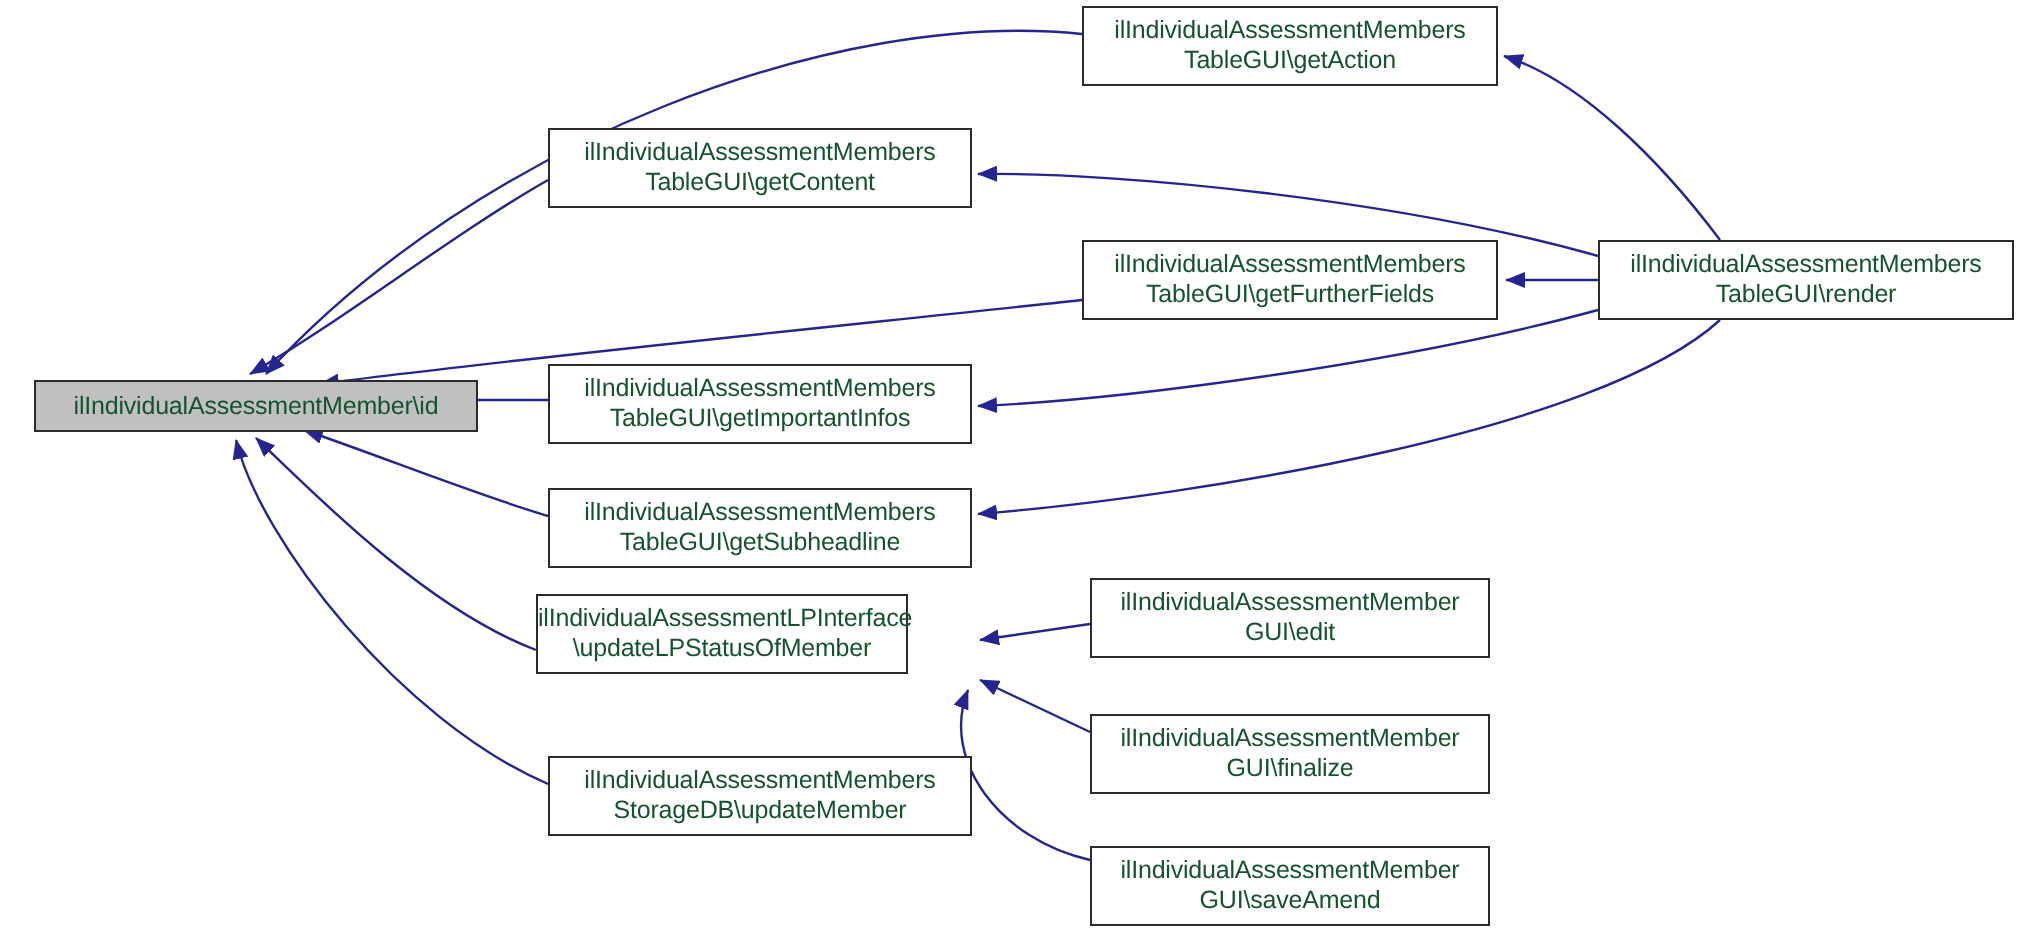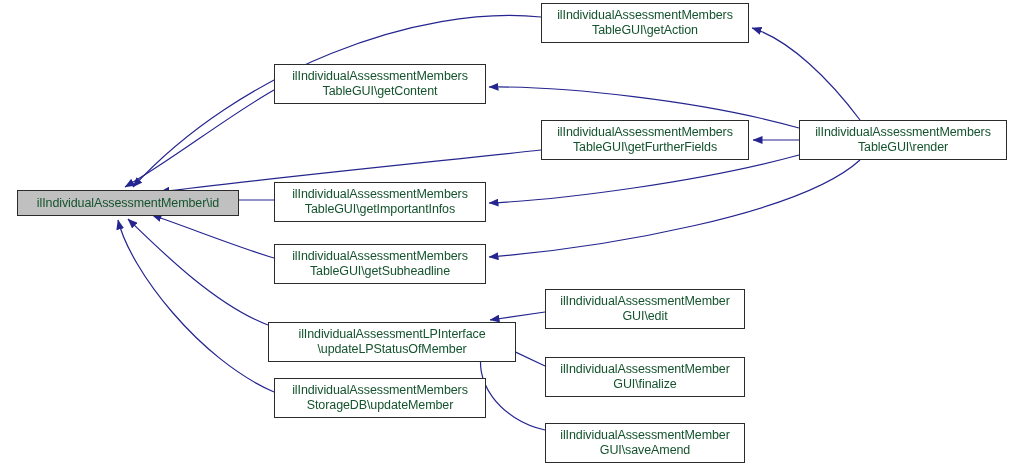--- a/index.html
+++ b/index.html
@@ -82,21 +82,21 @@
       <div class="node" style="left: 274px; top: 64px; width: 212px; height: 40px;"><span class="lbl">ilIndividualAssessmentMembers
 TableGUI\getContent</span></div>
       <div class="node" style="left: 541px; top: 120px; width: 208px; height: 40px;"><span class="lbl">ilIndividualAssessmentMembers
 TableGUI\getFurtherFields</span></div>
       <div class="node" style="left: 799px; top: 120px; width: 208px; height: 40px;"><span class="lbl">ilIndividualAssessmentMembers
 TableGUI\render</span></div>
       <div class="node" style="left: 274px; top: 182px; width: 212px; height: 40px;"><span class="lbl">ilIndividualAssessmentMembers
 TableGUI\getImportantInfos</span></div>
       <div class="node" style="left: 274px; top: 244px; width: 212px; height: 40px;"><span class="lbl">ilIndividualAssessmentMembers
 TableGUI\getSubheadline</span></div>
-      <div class="node" style="left: 268px; top: 322px; width: 248px; height: 40px;"><span class="lbl">ilIndividualAssessmentLPInterface
+      <div class="node" style="left: 268px; top: 297px; width: 186px; height: 40px;"><span class="lbl">ilIndividualAssessmentLPInterface
 \updateLPStatusOfMember</span></div>
       <div class="node" style="left: 274px; top: 378px; width: 212px; height: 40px;"><span class="lbl">ilIndividualAssessmentMembers
 StorageDB\updateMember</span></div>
       <div class="node" style="left: 545px; top: 289px; width: 200px; height: 40px;"><span class="lbl">ilIndividualAssessmentMember
 GUI\edit</span></div>
       <div class="node" style="left: 545px; top: 357px; width: 200px; height: 40px;"><span class="lbl">ilIndividualAssessmentMember
 GUI\finalize</span></div>
       <div class="node" style="left: 545px; top: 423px; width: 200px; height: 40px;"><span class="lbl">ilIndividualAssessmentMember
 GUI\saveAmend</span></div>
     </div>

